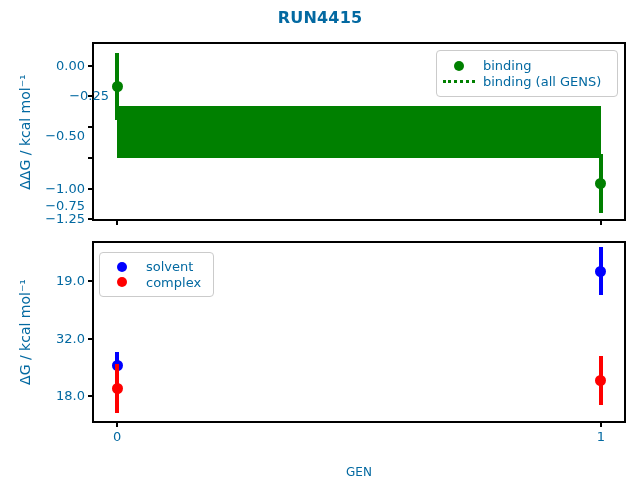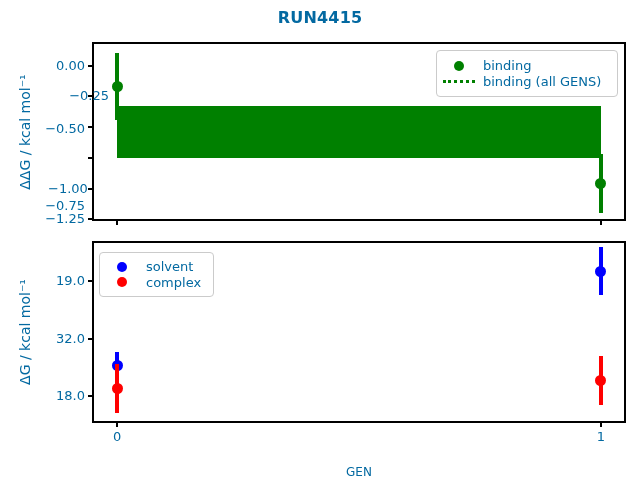--- a/index.html
+++ b/index.html
@@ -35,25 +35,25 @@
   <div id="suptitle">RUN4415</div>
   <div class="ylabel" id="ylabel-0">ΔΔG / kcal mol⁻¹</div>
   <div class="ylabel" id="ylabel-1">ΔG / kcal mol⁻¹</div>
   <div id="xlabel">GEN</div>
 <div class="frame" style="left: 92px; top: 42px; width: 534px; height: 179px;"></div>
     <div class="tick" style="left: 88px; top: 64.7238px; width: 4px; height: 2px;"></div>
     <div class="ticklabel" style="left: 0px; width: 85px; top: 57.7238px; text-align: right;">0.00</div>
     <div class="tick" style="left: 88px; top: 95.4316px; width: 4px; height: 2px;"></div>
     <div class="ticklabel" style="left: 0px; width: 85px; top: 88.4316px; text-align: right; padding-left: 24px;">−0.25</div>
     <div class="tick" style="left: 88px; top: 126.139px; width: 4px; height: 2px;"></div>
-    <div class="ticklabel" style="left: 0px; width: 85px; top: 121px; text-align: right;">−0.50</div>
+    <div class="ticklabel" style="left: 0px; width: 85px; top: 128px; text-align: right;">−0.50</div>
     <div class="tick" style="left: 88px; top: 156.847px; width: 4px; height: 2px;"></div>
     <div class="ticklabel" style="left: 0px; width: 85px; top: 149.847px; text-align: right; margin-top: 48px;">−0.75</div>
     <div class="tick" style="left: 88px; top: 187.555px; width: 4px; height: 2px;"></div>
-    <div class="ticklabel" style="left: 0px; width: 85px; top: 180.555px;  margin-left: 48px;">−1.00</div>
+    <div class="ticklabel" style="left: 0px; width: 85px; top: 180.555px; text-align: right;">−1.00</div>
     <div class="tick" style="left: 88px; top: 218.263px; width: 4px; height: 2px;"></div>
     <div class="ticklabel" style="left: 0px; width: 85px; top: 211.263px; text-align: right;">−1.25</div>
     <div class="tick" style="left: 116.182px; top: 221px; width: 2px; height: 4px;"></div>
     <div class="tick" style="left: 599.818px; top: 221px; width: 2px; height: 4px;"></div>
     <div class="errbar" style="left: 115.182px; top: 53.4407px; width: 4px; height: 66.3289px; background: rgb(0, 128, 0);"></div>
     <div class="marker" style="left: 111.682px; top: 81.1051px; width: 11px; height: 11px; background: rgb(0, 128, 0);"></div>
     <div class="errbar" style="left: 598.818px; top: 154.162px; width: 4px; height: 58.9591px; background: rgb(0, 128, 0);"></div>
     <div class="marker" style="left: 595.318px; top: 178.142px; width: 11px; height: 11px; background: rgb(0, 128, 0);"></div>
     <div class="band" style="left: 117.182px; top: 106.258px; width: 483.636px; height: 51.5892px; background: rgb(0, 128, 0);"></div>
     <div class="legend" style="left: 436px; top: 50px; width: 182px; height: 47px;">

